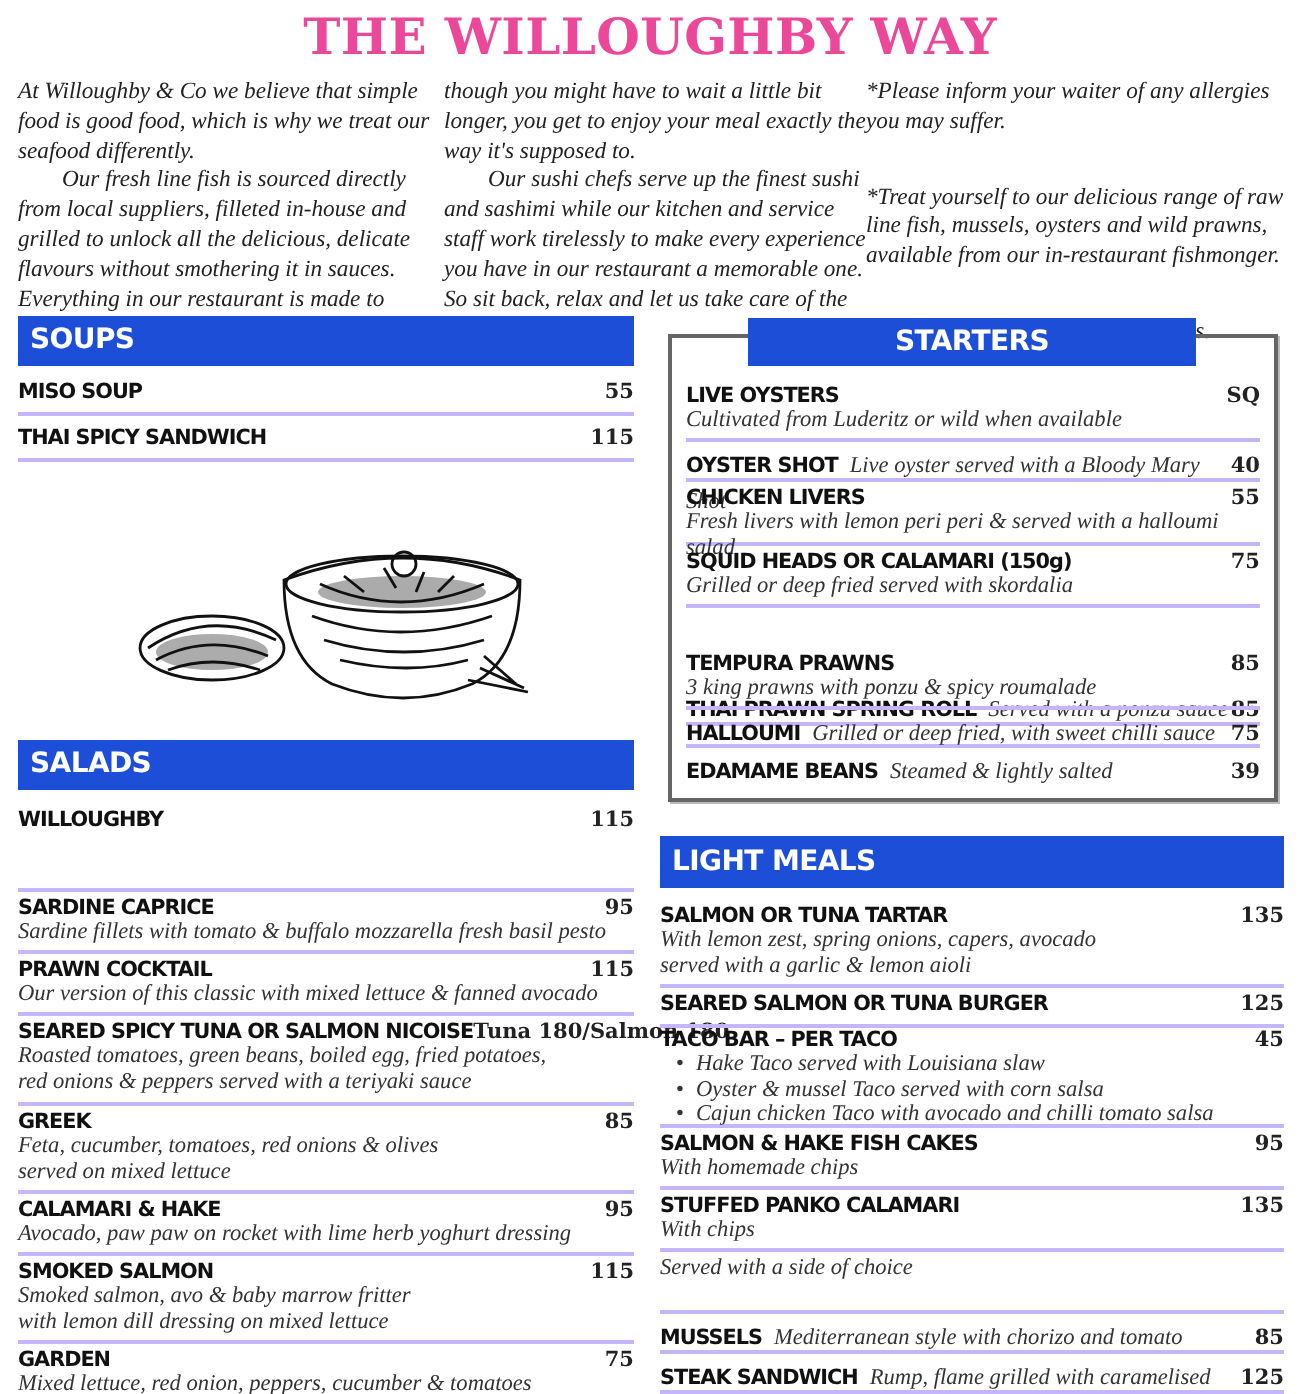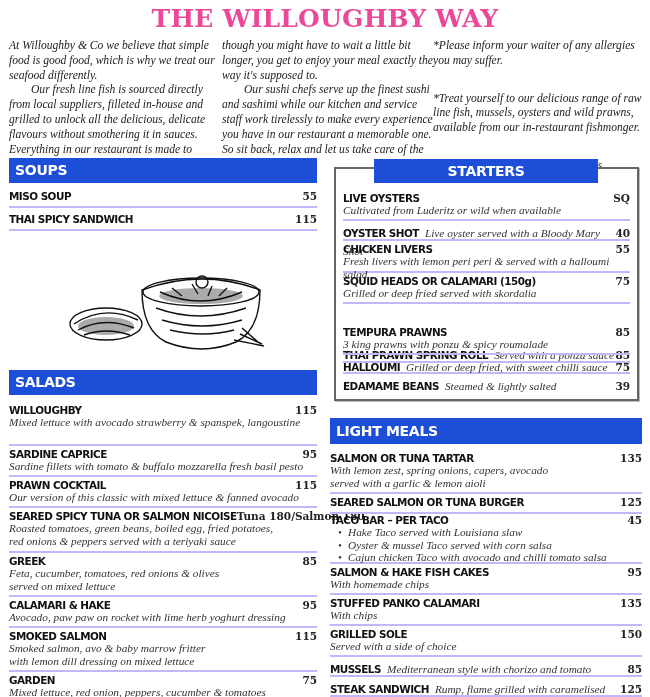--- a/index.html
+++ b/index.html
@@ -131,21 +131,20 @@
     </div>
 </div>
 
 <div class="hdr" style="left:9px;top:370px;width:308px;height:25px;line-height:25px;">SALADS</div>
 
 <div class="item" style="left:9px;top:404px;width:308px;height:42px;">
   <div class="row">
       <span class="name">WILLOUGHBY</span>
       <span class="price">115</span>
     </div>
-  <div class="desc">Mixed lettuce with avocado strawberry &amp; spanspek, langoustine</div>
 </div>
 <div class="item" style="left:9px;top:448px;width:308px;height:29px;">
   <div class="row">
       <span class="name">SARDINE CAPRICE</span>
       <span class="price">95</span>
     </div>
   <div class="desc">Sardine fillets with tomato &amp; buffalo mozzarella fresh basil pesto</div>
 </div>
 <div class="item" style="left:9px;top:479px;width:308px;height:29px;">
   <div class="row">
@@ -228,24 +227,20 @@
   <div class="desc">With homemade chips</div>
 </div>
 <div class="item" style="left:330px;top:597px;width:312px;height:29px;">
   <div class="row">
       <span class="name">STUFFED PANKO CALAMARI</span>
       <span class="price">135</span>
     </div>
   <div class="desc">With chips</div>
 </div>
 <div class="item" style="left:330px;top:628px;width:312px;height:29px;">
-  <div class="row">
-      <span class="name">GRILLED SOLE</span>
-      <span class="price">150</span>
-    </div>
   <div class="desc">Served with a side of choice</div>
 </div>
 <div class="item" style="left:330px;top:659px;width:312px;height:18px;">
   <div class="row">
       <span><span class="name">MUSSELS</span><span class="inline-desc">Mediterranean style with chorizo and tomato</span></span>
       <span class="price">85</span>
     </div>
 </div>
 <div class="item" style="left:330px;top:679px;width:312px;height:18px;">
   <div class="row">

